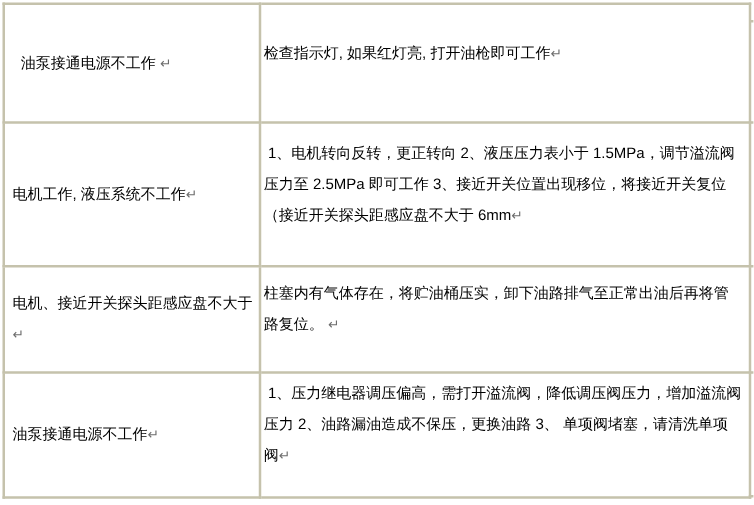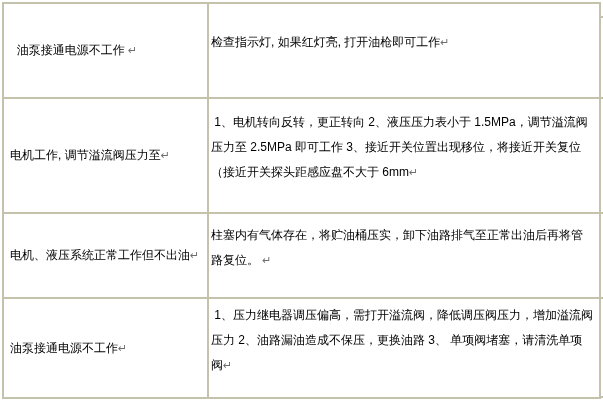--- a/index.html
+++ b/index.html
@@ -64,25 +64,25 @@
     <colgroup>
       <col style="width:205px">
       <col style="width:392px">
     </colgroup>
     <tbody>
       <tr class="r0">
         <td class="problem-cell"><span>  油泵接通电源不工作 </span><span class="pmark">↵</span></td>
         <td class="solution-cell"><span>检查指示灯, 如果红灯亮, 打开油枪即可工作</span><span class="pmark">↵</span></td>
       </tr>
       <tr class="r1">
-        <td class="problem-cell"><span>电机工作, 调节溢流阀压力至</span><span class="pmark">↵</span></td>
+        <td class="problem-cell"><span>电机工作, 液压系统不工作</span><span class="pmark">↵</span></td>
         <td class="solution-cell"><span> 1、电机转向反转，更正转向 2、液压压力表小于 1.5MPa，调节溢流阀压力至 2.5MPa 即可工作 3、接近开关位置出现移位，将接近开关复位（接近开关探头距感应盘不大于 6mm</span><span class="pmark">↵</span></td>
       </tr>
       <tr class="r2">
-        <td class="problem-cell"><span>电机、液压系统正常工作但不出油</span><span class="pmark">↵</span></td>
+        <td class="problem-cell"><span>电机、接近开关探头距感应盘不大于</span><span class="pmark">↵</span></td>
         <td class="solution-cell"><span>柱塞内有气体存在，将贮油桶压实，卸下油路排气至正常出油后再将管路复位。 </span><span class="pmark">↵</span></td>
       </tr>
       <tr class="r3">
         <td class="problem-cell"><span>油泵接通电源不工作</span><span class="pmark">↵</span></td>
         <td class="solution-cell"><span> 1、压力继电器调压偏高，需打开溢流阀，降低调压阀压力，增加溢流阀压力 2、油路漏油造成不保压，更换油路 3、 单项阀堵塞，请清洗单项阀</span><span class="pmark">↵</span></td>
       </tr>
     </tbody>
   </table>
   <div class="stub s0"></div>
   <div class="stub s1"></div>

